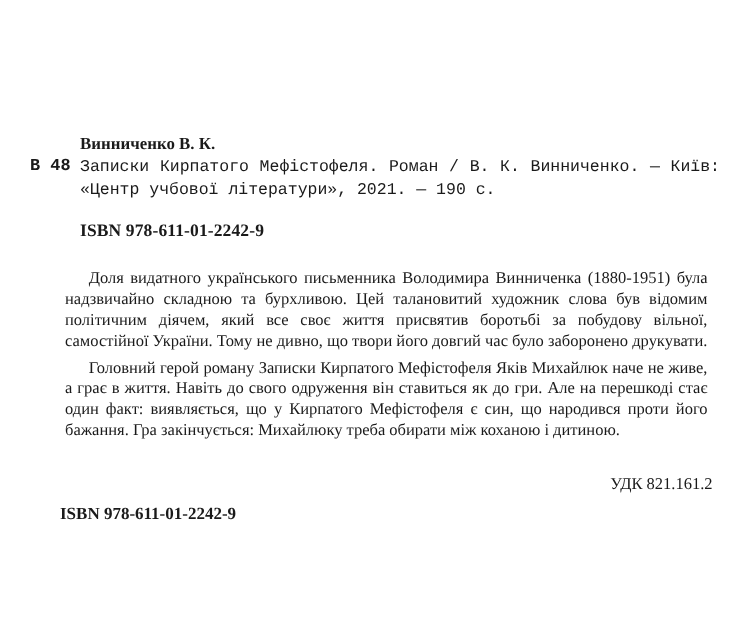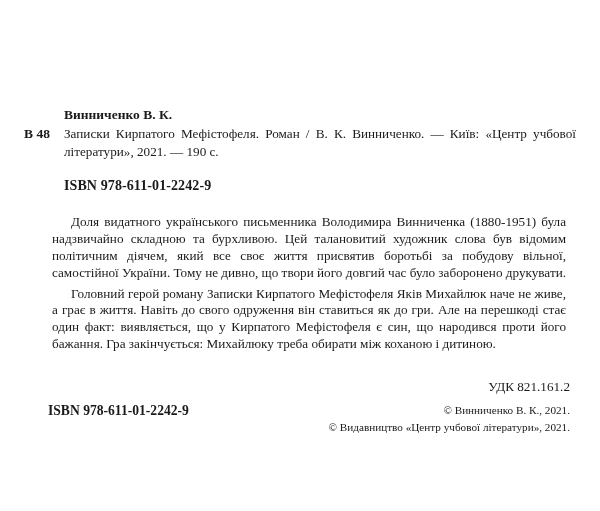--- a/index.html
+++ b/index.html
@@ -34,20 +34,21 @@
     font-weight: bold;
     font-size: 13.5px;
     line-height: 1.35;
     margin-left: 40px;
   }
 
   .cip-entry {
     display: flex;
     align-items: flex-start;
     margin-top: 1px;
+    font-family: Liberation Mono, monospace;
   }
 
   .cip-code {
     flex: 0 0 auto;
     font-weight: bold;
     font-size: 13.5px;
     line-height: 1.33;
     width: 40px;
     white-space: nowrap;
   }
@@ -139,19 +140,15 @@
 
   <div class="annotation">
     <p>Доля видатного українського письменника Володимира Винниченка (1880-1951) була надзвичайно складною та бурхливою. Цей талановитий художник слова був відомим політичним діячем, який все своє життя присвятив боротьбі за побудову вільної, самостійної України. Тому не дивно, що твори його довгий час було заборонено друкувати.</p>
     <p>Головний герой роману Записки Кирпатого Мефістофеля Яків Михайлюк наче не живе, а грає в життя. Навіть до свого одруження він ставиться як до гри. Але на перешкоді стає один факт: виявляється, що у Кирпатого Мефістофеля є син, що народився проти його бажання. Гра закінчується: Михайлюку треба обирати між коханою і дитиною.</p>
   </div>
 
   <div class="udc">УДК 821.161.2</div>
 
   <div class="footer">
     <div class="isbn-footer">ISBN 978-611-01-2242-9</div>
-    <div class="copyright">
-      <div>© Винниченко В. К., 2021.</div>
-      <div>© Видавництво «Центр учбової літератури», 2021.</div>
-    </div>
   </div>
 
 </div>
 
 </body></html>

